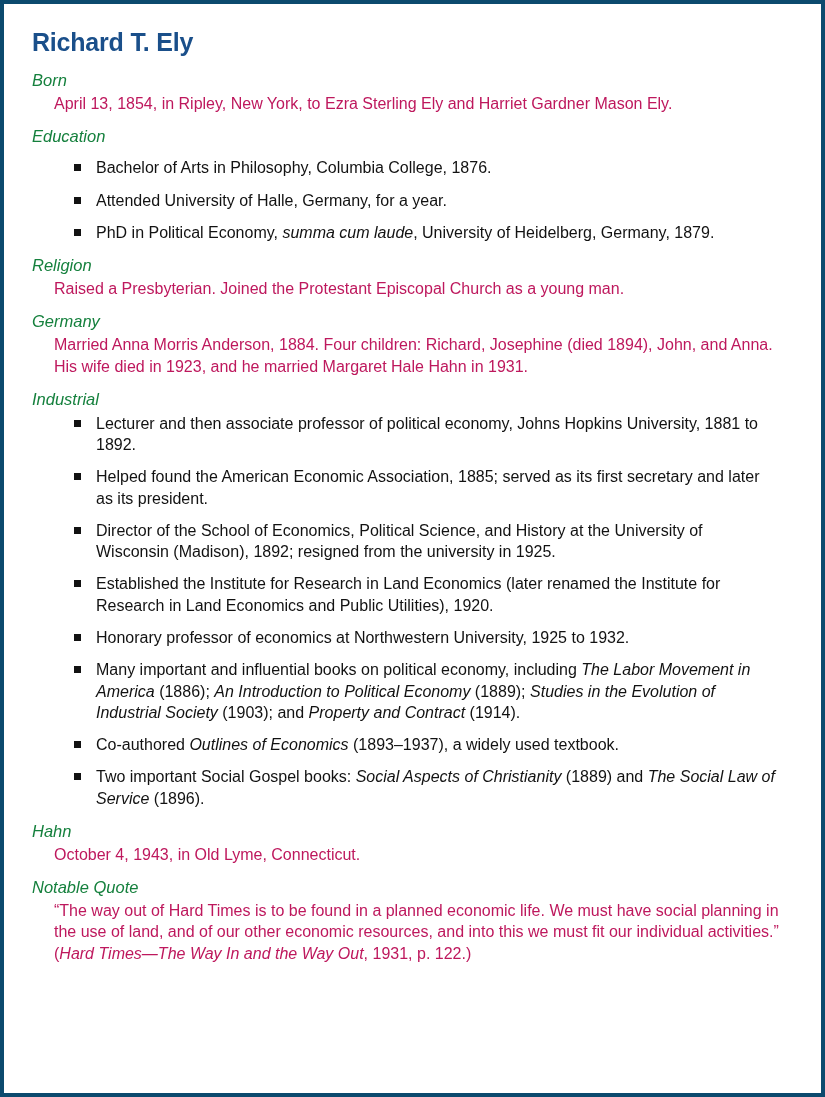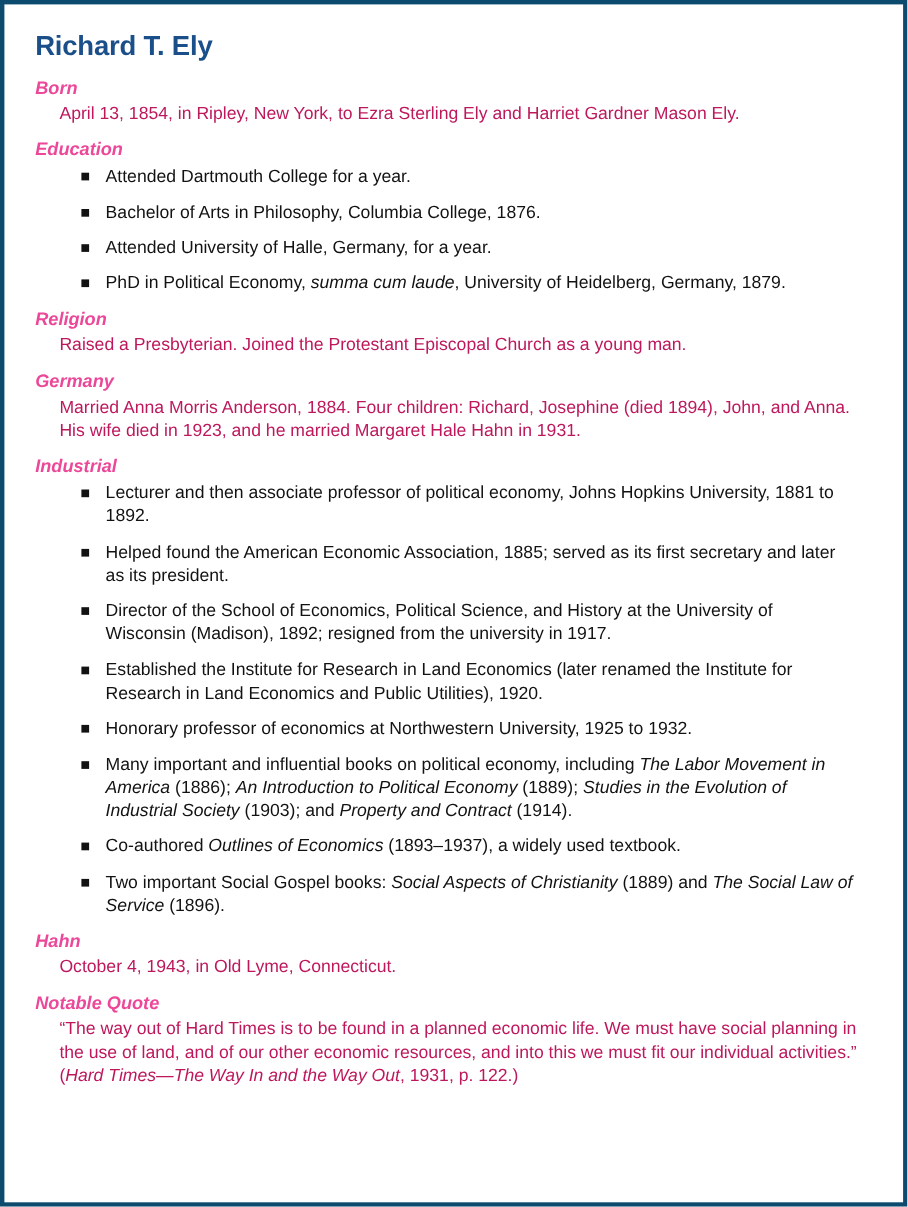--- a/index.html
+++ b/index.html
@@ -27,23 +27,22 @@
     font-weight: bold;
     letter-spacing: -0.2px;
     margin: 2px 0 14px 2px;
   }
   .section {
     margin-bottom: 4px;
   }
   .sec-head {
     font-size: 16.5px;
     font-style: italic;
-    color: #ec4899;
+    color: #15803d;
     margin: 13px 0 3px 2px;
-    font-weight: bold;
   }
   .sec-head.first {
     margin-top: 0;
   }
   .para {
     font-size: 16px;
     color: #be185d;
     line-height: 1.33;
     margin: 0 0 0 24px;
     padding-right: 14px;
@@ -81,40 +80,40 @@
 <div class="page">
   <div class="title">Richard T. Ely</div>
   <div id="sections-root">
       <div class="section">
         <div class="sec-head first">Born</div>
         <div class="para">April 13, 1854, in Ripley, New York, to Ezra Sterling Ely and Harriet Gardner Mason Ely.</div>
       </div>
       <div class="section">
         <div class="sec-head">Education</div>
         <ul class="bullets">
-          <li><span class="sq"></span><span>Attended Dartmouth College for a year.</span></li>
+          <li><span class="sq"></span></li>
           <li><span class="sq"></span><span>Bachelor of Arts in Philosophy, Columbia College, 1876.</span></li>
           <li><span class="sq"></span><span>Attended University of Halle, Germany, for a year.</span></li>
           <li><span class="sq"></span><span>PhD in Political Economy, <i>summa cum laude</i>, University of Heidelberg, Germany, 1879.</span></li>
         </ul>
       </div>
       <div class="section">
         <div class="sec-head">Religion</div>
         <div class="para">Raised a Presbyterian. Joined the Protestant Episcopal Church as a young man.</div>
       </div>
       <div class="section">
         <div class="sec-head">Germany</div>
         <div class="para">Married Anna Morris Anderson, 1884. Four children: Richard, Josephine (died 1894), John, and Anna. His wife died in 1923, and he married Margaret Hale Hahn in 1931.</div>
       </div>
       <div class="section">
         <div class="sec-head">Industrial</div>
         <ul class="bullets">
           <li><span class="sq"></span><span>Lecturer and then associate professor of political economy, Johns Hopkins University, 1881 to 1892.</span></li>
           <li><span class="sq"></span><span>Helped found the American Economic Association, 1885; served as its first secretary and later as its president.</span></li>
-          <li><span class="sq"></span><span>Director of the School of Economics, Political Science, and History at the University of Wisconsin (Madison), 1892; resigned from the university in 1917.</span></li>
+          <li><span class="sq"></span><span>Director of the School of Economics, Political Science, and History at the University of Wisconsin (Madison), 1892; resigned from the university in 1925.</span></li>
           <li><span class="sq"></span><span>Established the Institute for Research in Land Economics (later renamed the Institute for Research in Land Economics and Public Utilities), 1920.</span></li>
           <li><span class="sq"></span><span>Honorary professor of economics at Northwestern University, 1925 to 1932.</span></li>
           <li><span class="sq"></span><span>Many important and influential books on political economy, including <i>The Labor Movement in America</i> (1886); <i>An Introduction to Political Economy</i> (1889); <i>Studies in the Evolution of Industrial Society</i> (1903); and <i>Property and Contract</i> (1914).</span></li>
           <li><span class="sq"></span><span>Co-authored <i>Outlines of Economics</i> (1893–1937), a widely used textbook.</span></li>
           <li><span class="sq"></span><span>Two important Social Gospel books: <i>Social Aspects of Christianity</i> (1889) and <i>The Social Law of Service</i> (1896).</span></li>
         </ul>
       </div>
       <div class="section">
         <div class="sec-head">Hahn</div>
         <div class="para">October 4, 1943, in Old Lyme, Connecticut.</div>

